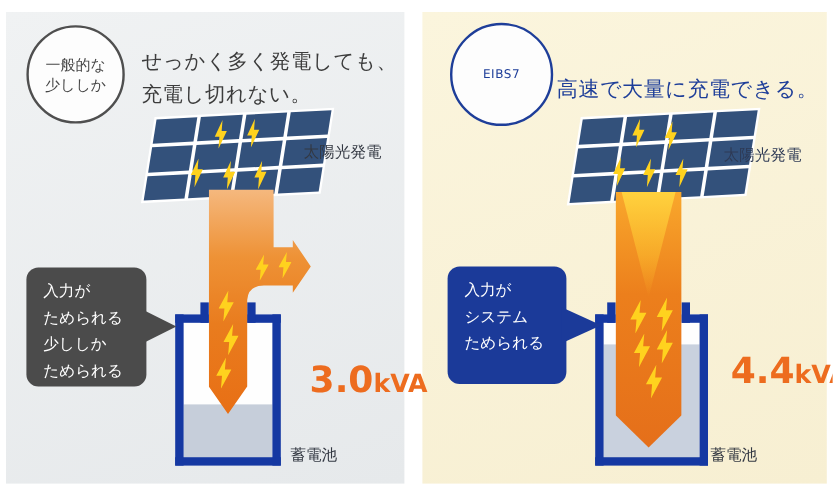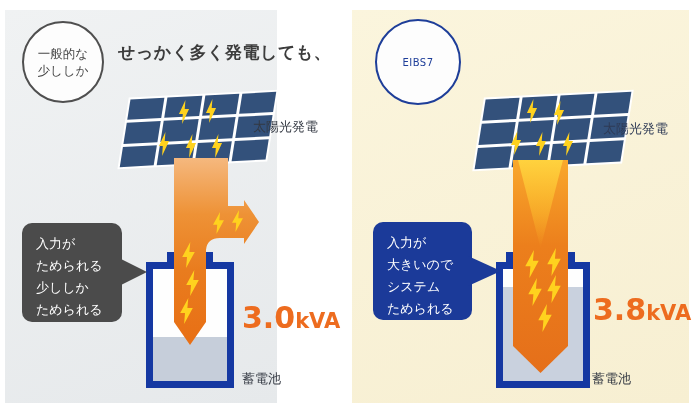--- a/index.html
+++ b/index.html
@@ -1,29 +1,29 @@
 <!DOCTYPE html>
 <html><head>
 <meta charset="utf-8">
 <style>
   html,body{margin:0;padding:0;}
   body{font-family:"DejaVu Sans","Liberation Sans",sans-serif;background:#ffffff;}
   #stage{position:relative;width:694px;height:411px;background:#ffffff;overflow:hidden;}
 
   .panel{position:absolute;top:10px;height:393px;}
-  #panel-left{left:5px;width:272px;background:linear-gradient(160deg,#f0f2f3 0%,#e6e9eb 100%);}
+  #panel-left{left:5px;width:332px;background:linear-gradient(160deg,#f0f2f3 0%,#e6e9eb 100%);}
   #panel-right{left:352px;width:337px;background:linear-gradient(160deg,#fbf5dd 0%,#f7efd2 100%);}
 
   
   .badge{position:absolute;border-radius:50%;background:#fdfdfd;display:flex;align-items:center;justify-content:center;text-align:center;box-sizing:border-box;}
   #badge-left{left:17px;top:11px;width:82px;height:82px;border:2px solid #4f4f4f;color:#474747;font-size:12.5px;line-height:17px;}
   #badge-right{left:23px;top:9px;width:86px;height:86px;border:2px solid #1e3e99;color:#1e3e99;font-size:10px;letter-spacing:0.5px;}
 
   
-  .headline{position:absolute;font-weight:700;letter-spacing:0.5px;white-space:nowrap;}
+  .headline{position:absolute;font-weight:400;letter-spacing:0.5px;white-space:nowrap;}
   #headline-left{left:113px;top:29px;font-size:17px;line-height:27px;color:#3c3c3c;}
   #headline-right{left:112px;top:52px;font-size:17.5px;color:#1e3e99;}
 
   
   .pv{position:absolute;transform:rotate(-3deg) skewX(-12deg);background:#ffffff;padding:2px;display:grid;grid-template-columns:repeat(4,1fr);grid-template-rows:repeat(3,1fr);gap:3px;box-sizing:border-box;}
   #pv-left{left:118px;top:84px;width:150px;height:71px;}
   #pv-right{left:126px;top:84px;width:150px;height:73px;}
   .pv-cell{background:#33517b;}
 
   
@@ -48,21 +48,21 @@
 
   
   .bubble{position:absolute;z-index:5;border-radius:10px;color:#ffffff;font-size:13px;line-height:22px;padding:10px 0 0 14px;box-sizing:border-box;}
   #bubble-left{left:17px;top:213px;width:100px;height:99px;background:#4b4b4b;}
   #bubble-right{left:21px;top:212px;width:99px;height:98px;background:#1b3a99;}
   .tail{position:absolute;z-index:5;clip-path:polygon(0 0,100% 50%,0 100%);}
   #tail-left{left:112px;top:247px;width:30px;height:30px;background:#4b4b4b;}
   #tail-right{left:116px;top:246px;width:33px;height:30px;background:#1b3a99;}
 
   
-  .capacity{position:absolute;color:#ed6c1f;font-weight:700;white-space:nowrap;z-index:4;}
+  .capacity{position:absolute;color:#ed6c1f;font-weight:700;white-space:nowrap;z-index:4;margin-left:16px;}
   .cap-num{font-size:30px;}
   .cap-unit{font-size:21px;}
   #cap-left{left:237px;top:290px;}
   #cap-right{left:241px;top:282px;}
 </style>
 </head>
 <body>
 
 <div id="stage">
 
@@ -70,20 +70,21 @@
 
     <div class="badge" id="badge-left">
       <div>
         <div>一般的な</div>
         <div>少ししか</div>
       </div>
     </div>
 
     <div class="headline" id="headline-left">
       <div>せっかく多く発電しても、</div>
+      <div>充電し切れない。</div>
     </div>
 
     <div class="pv pv-grid" id="pv-left">
         <div class="pv-cell"></div>
         <div class="pv-cell"></div>
         <div class="pv-cell"></div>
         <div class="pv-cell"></div>
         <div class="pv-cell"></div>
         <div class="pv-cell"></div>
         <div class="pv-cell"></div>
@@ -142,20 +143,21 @@
     </div>
     <div class="lbl" style="left:237px;top:360px;">蓄電池</div>
   </div>
 
   <div class="panel" id="panel-right">
 
     <div class="badge" id="badge-right">
       <div>EIBS7</div>
     </div>
 
+    <div class="headline" id="headline-right">高速で大量に充電できる。</div>
 
     <div class="pv pv-grid" id="pv-right">
         <div class="pv-cell"></div>
         <div class="pv-cell"></div>
         <div class="pv-cell"></div>
         <div class="pv-cell"></div>
         <div class="pv-cell"></div>
         <div class="pv-cell"></div>
         <div class="pv-cell"></div>
         <div class="pv-cell"></div>
@@ -200,25 +202,24 @@
       <div class="bat-part wall-r"></div>
       <div class="bat-part wall-b"></div>
       <div class="bat-part rim" style="left:0;width:17px;"></div>
       <div class="bat-part rim" style="left:72px;width:22px;"></div>
       <div class="bat-part stub" style="left:10px;"></div>
       <div class="bat-part stub" style="left:72px;"></div>
     </div>
 
     <div class="bubble" id="bubble-right">
       <div>入力が</div>
-      <div>大きいので</div>
       <div>システム</div>
       <div>ためられる</div>
     </div>
     <div class="tail" id="tail-right"></div>
 
     <div class="capacity" id="cap-right">
-      <span class="cap-num">3.8</span><span class="cap-unit">kVA</span>
+      <span class="cap-num">4.4</span><span class="cap-unit">kVA</span>
     </div>
     <div class="lbl" style="left:240px;top:360px;">蓄電池</div>
   </div>
 
 </div>
 
 </body></html>

